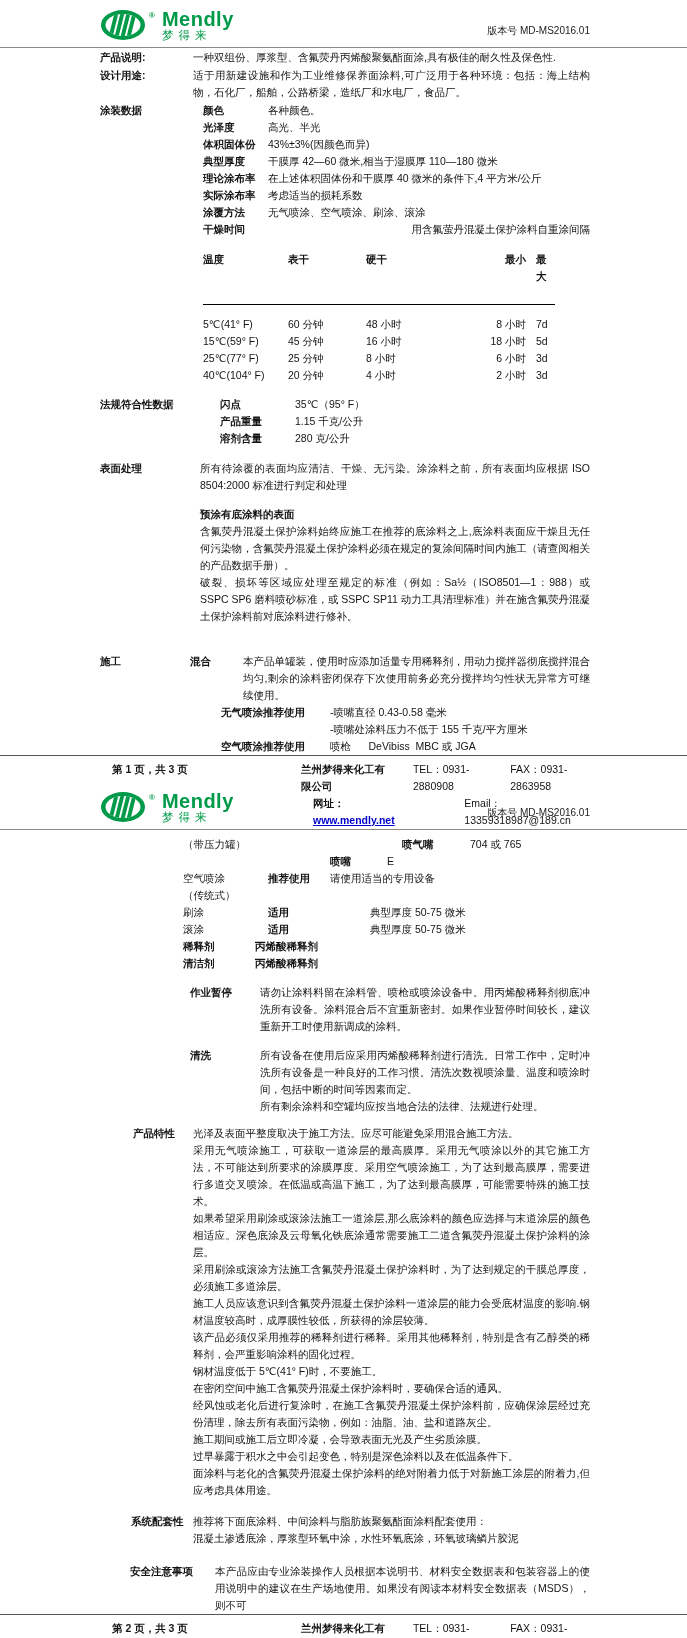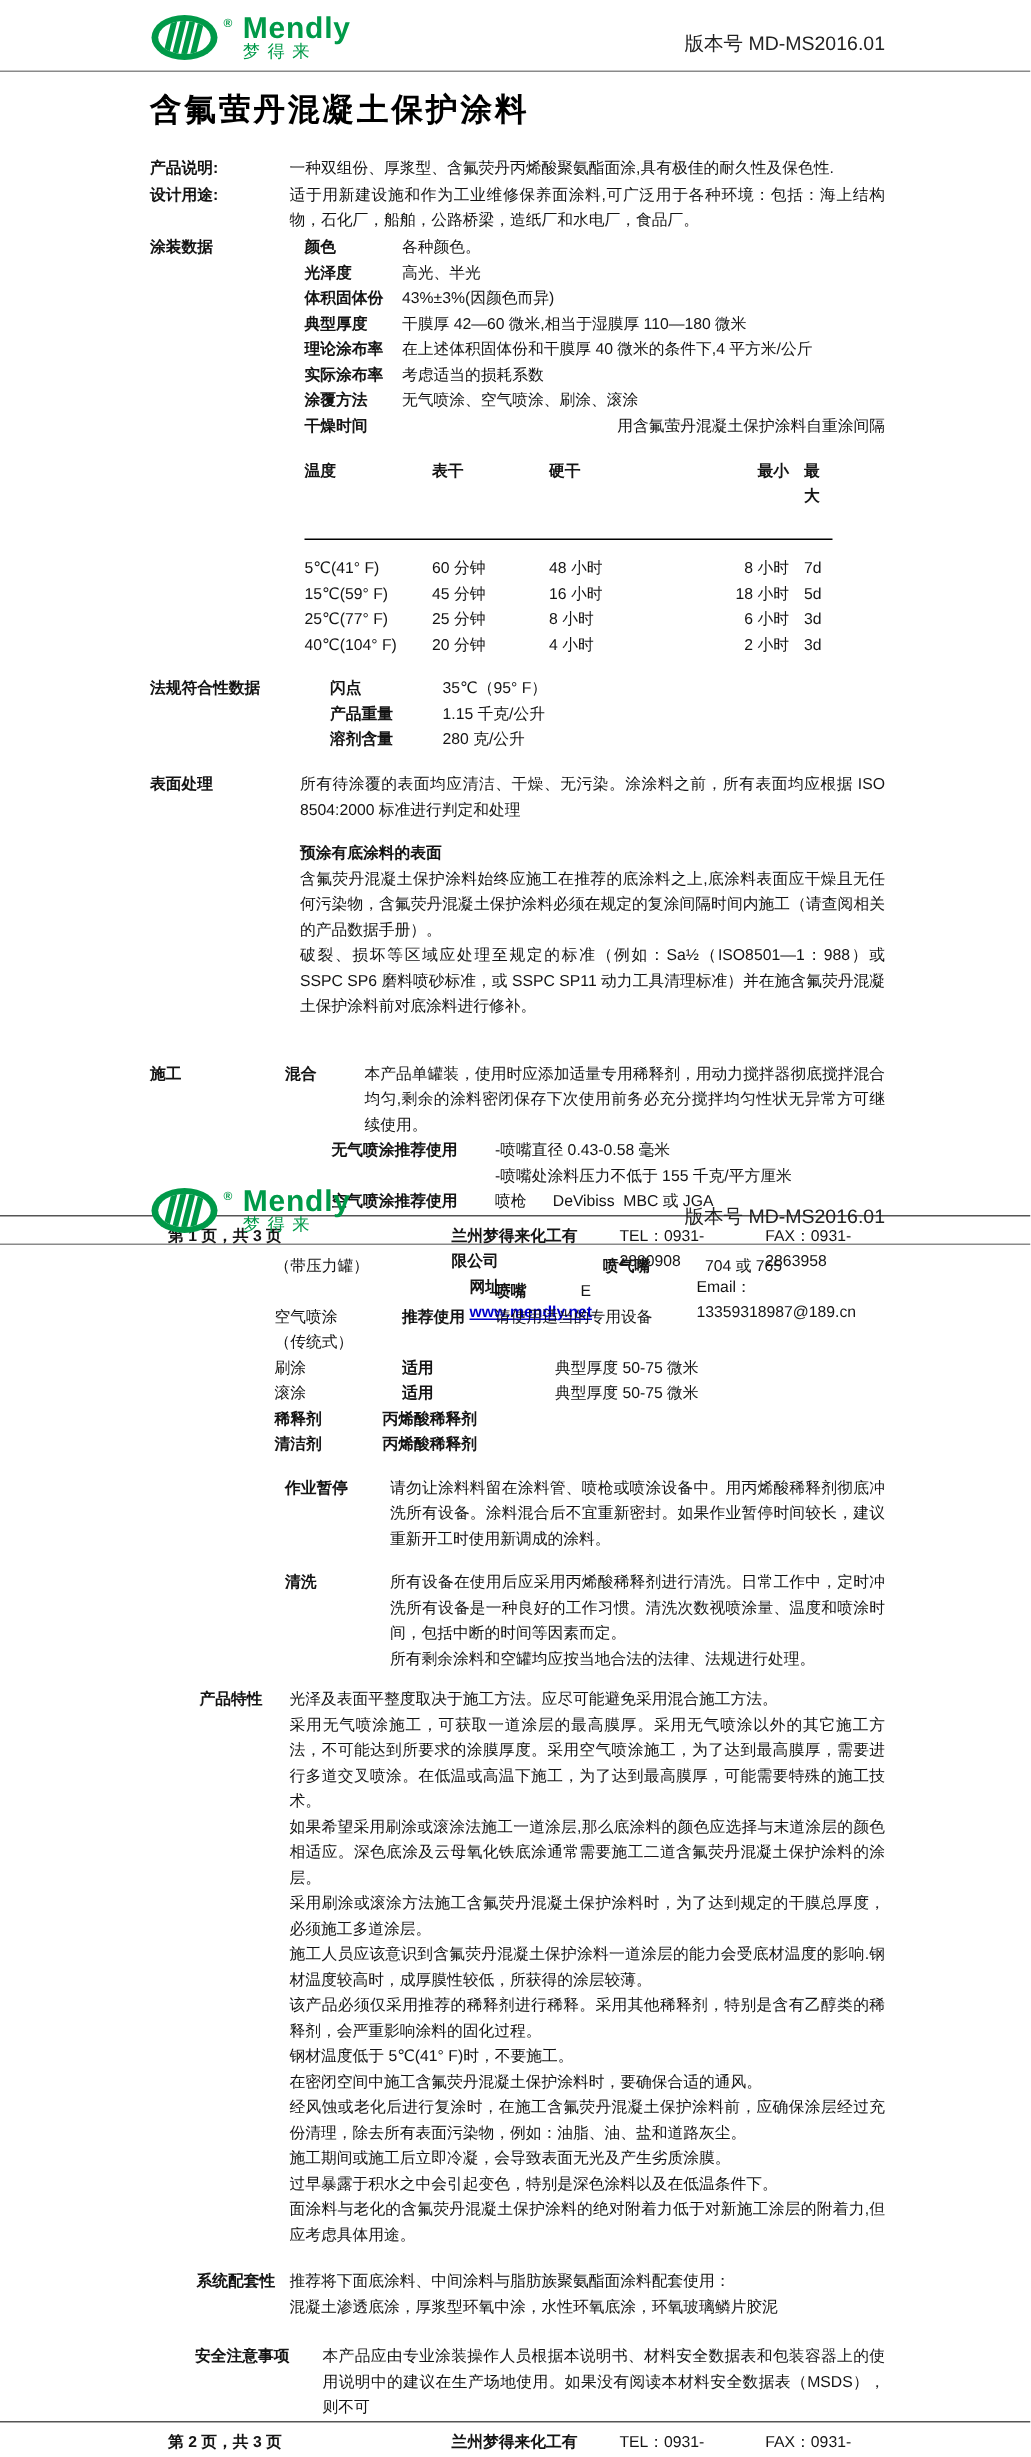--- a/index.html
+++ b/index.html
@@ -13,21 +13,21 @@
   .sheet1{height:782px;}
   .sheet2{height:856px;}
   
   .hdr{padding:9px 97px 3px 100px;display:flex;justify-content:space-between;align-items:flex-end;}
   .logo{display:flex;align-items:center;gap:5px;}
   .logo-mark{width:46px;height:32px;display:block;}
   .logo-reg{font-size:8px;color:#009A49;vertical-align:top;position:relative;top:-9px;left:-2px;font-weight:bold;}
   .wordmark{line-height:1;}
   .wordmark .en{font-size:20px;font-weight:800;color:#009A49;letter-spacing:.5px;}
   .wordmark .cn{font-size:11.5px;font-weight:normal;color:#009A49;letter-spacing:5px;margin-top:1px;}
-  .version{font-size:13px;color:#222;padding-bottom:2px;text-align:right;}
+  .version{font-size:10px;color:#222;padding-bottom:2px;text-align:right;}
   .hrule{border:none;border-top:1px solid #8a8a8a;margin:2px 0 0 0;}
   
   .content{padding:0 97px 0 100px;}
   .title{font-size:21px;font-weight:bold;color:#000;letter-spacing:2px;margin:9px 0 13px 0;}
   .b{font-weight:bold;}
   .just{text-align:justify;}
   .kv{display:flex;margin:1px 0;}
   .kv .k{flex:0 0 93px;font-weight:bold;}
   .kv .v{flex:1;}
   .kv .k2{flex:0 0 100px;font-weight:bold;}
@@ -131,21 +131,20 @@
       <div class="wordmark">
         <div class="en">Mendly</div>
         <div class="cn">梦得来</div>
       </div>
     </div>
     <div class="version">版本号 MD-MS2016.01</div>
   </div>
   <hr class="hrule">
 
   <div class="content">
-    <div class="title">含氟萤丹混凝土保护涂料</div>
 
     <div class="kv">
       <span class="k">产品说明:</span>
       <span class="v just">一种双组份、厚浆型、含氟荧丹丙烯酸聚氨酯面涂,具有极佳的耐久性及保色性.</span>
     </div>
     <div class="kv">
       <span class="k">设计用途:</span>
       <span class="v just">适于用新建设施和作为工业维修保养面涂料,可广泛用于各种环境：包括：海上结构物，石化厂，船舶，公路桥梁，造纸厂和水电厂，食品厂。</span>
     </div>
 

